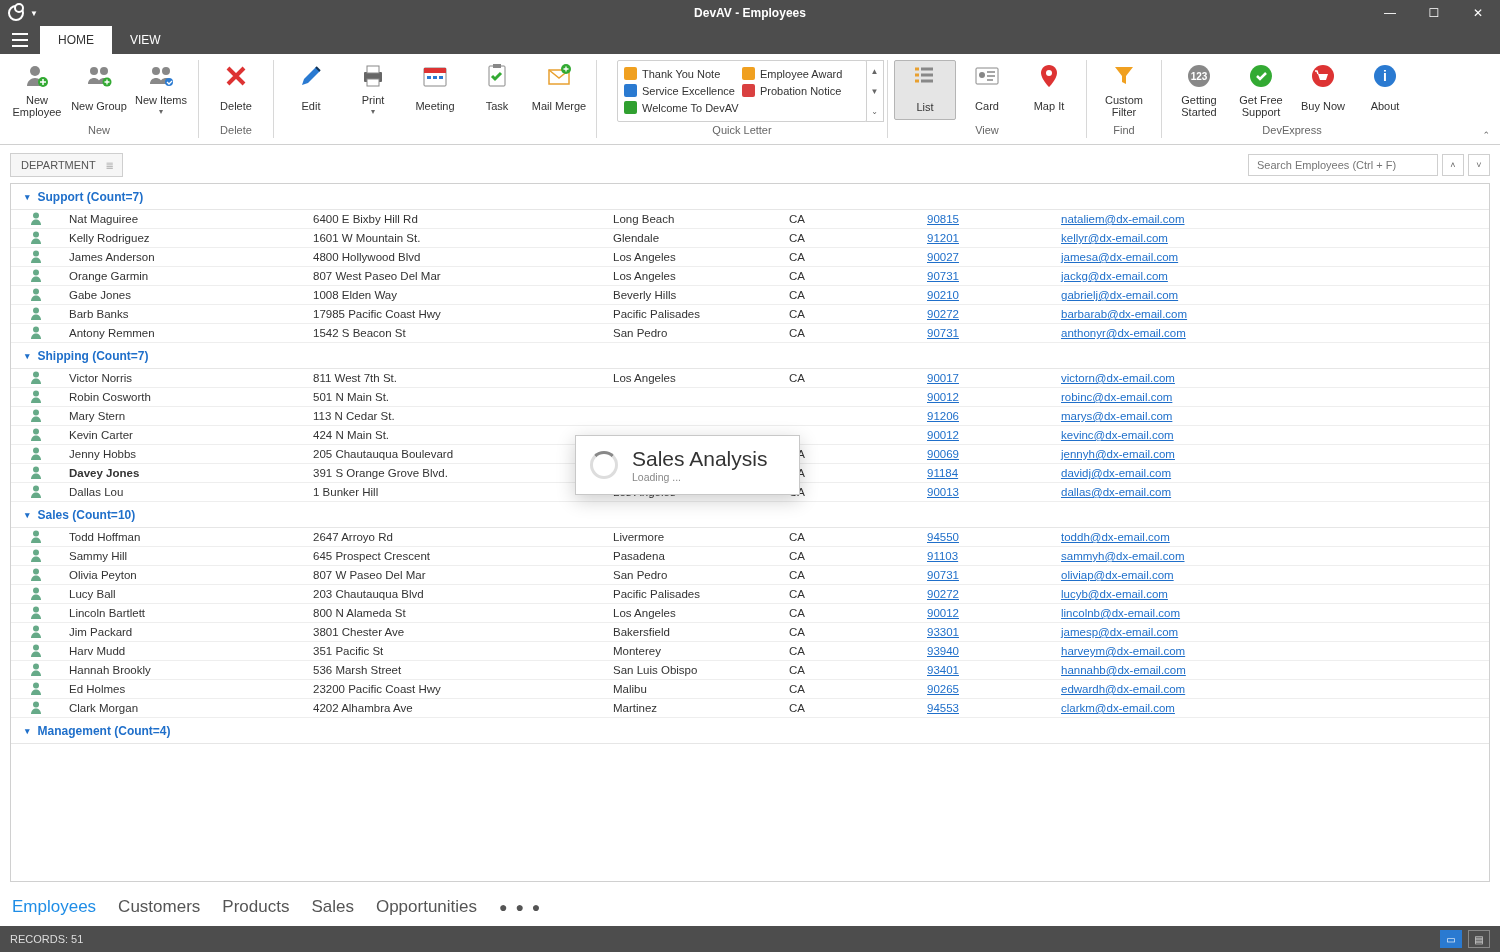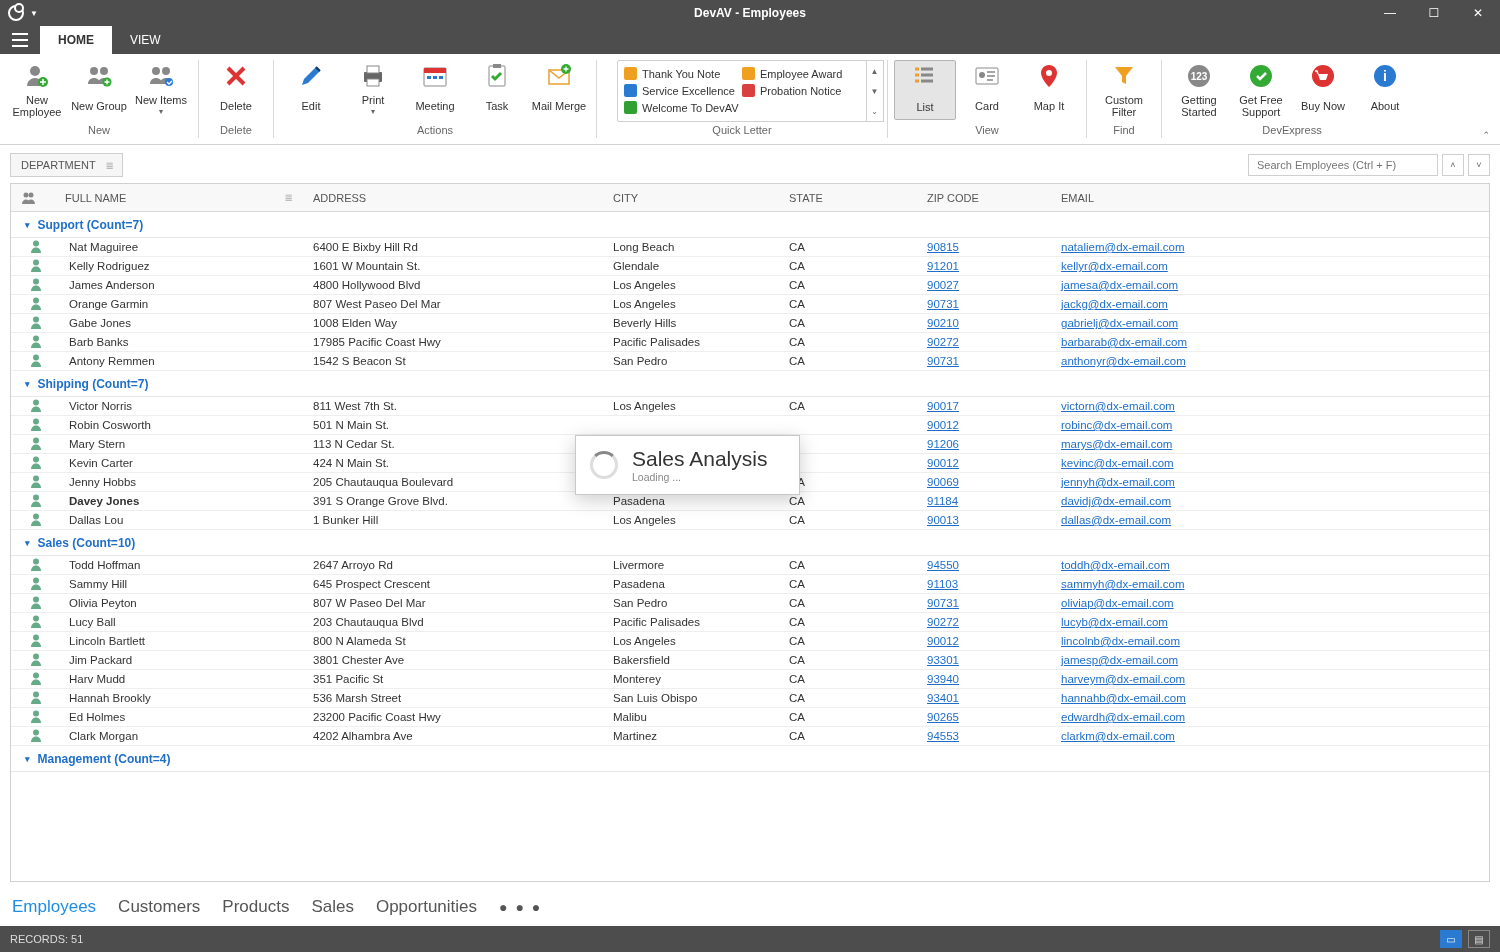--- a/index.html
+++ b/index.html
@@ -12,21 +12,21 @@
   .titlebar .orb::after { content: ""; position: absolute; width: 6px; height: 6px; border: 2px solid #fff; border-radius: 50%; top: -4px; left: 4px; background: #4d4d4d; }
   .titlebar .drop { font-size: 8px; }
   .titlebar .title { position: absolute; left: 0; right: 0; text-align: center; font-size: 12px; font-weight: 600; pointer-events: none; }
   .titlebar .winbtns { margin-left: auto; display: flex; }
   .titlebar .winbtns span { width: 44px; height: 26px; display: flex; align-items: center; justify-content: center; font-size: 12px; }
 
   
   .tabstrip { height: 28px; background: #4d4d4d; display: flex; align-items: stretch; }
   .tabstrip .menu-icon { width: 40px; display: flex; align-items: center; justify-content: center; color: #fff; }
   .tabstrip .tab { padding: 0 18px; display: flex; align-items: center; color: #fff; font-size: 12px; cursor: pointer; }
-  .tabstrip .tab.active { background: #fff; color: #333; font-weight: bold; }
+  .tabstrip .tab.active { background: #fff; color: #333; }
 
   
   .ribbon { background: #fff; border-bottom: 1px solid #d0d0d0; display: flex; position: relative; }
   .rgroup { display: flex; flex-direction: column; }
   .rgroup-body { display: flex; align-items: flex-start; padding: 6px 6px 2px; flex: 1; }
   .rgroup-label { height: 20px; font-size: 11px; color: #666; text-align: center; border-top: 0; }
   .rsep { width: 1px; background: #d8d8d8; margin: 6px 0 6px; }
   .rbtn { display: flex; flex-direction: column; align-items: center; justify-content: flex-start; width: 62px; padding-top: 2px; cursor: pointer; text-align: center; font-size: 11px; color: #333; gap: 4px; }
   .rbtn.sel { background: #e5e5e5; border: 1px solid #b5b5b5; border-radius: 2px; }
   .rbtn .ic { width: 32px; height: 28px; display: flex; align-items: center; justify-content: center; }
@@ -232,21 +232,20 @@
               <path d="M4 8l10 8 10-8" stroke="#e8a030" stroke-width="1.5" fill="none"></path>
               <circle cx="21" cy="7" r="5" fill="#3a3"></circle>
               <path d="M21 4.5v5M18.5 7h5" stroke="#fff" stroke-width="1.3"></path>
             </svg>
           </div>
           <div class="lbl">
             <span>Mail Merge</span>
           </div>
         </div>
       </div>
-    <div class="rgroup-label">Actions</div>
   </div>
   <div class="rsep"></div>
   <div class="rgroup" style="width:290px">
     <div class="rgroup-body" style="justify-content:center">
       <div class="qlpanel">
         <div id="ql-items" style="display:contents"><div class="qlitem">
               <span class="mini-ic" style="background:#f0a020;border-radius:2px"></span>
               <span>Thank You Note</span>
             </div><div class="qlitem">
               <span class="mini-ic" style="background:#f0a020;border-radius:2px"></span>
@@ -388,35 +387,20 @@
     <span>DEPARTMENT</span>
   </div>
   <div class="searchbox">
     <input type="text" placeholder="Search Employees (Ctrl + F)" style="">
     <div class="navbtn">˄</div>
     <div class="navbtn">˅</div>
   </div>
 </div>
 
 <div class="grid-wrap">
-  <div class="ghead" id="ghead">
-      <div class="gh" style="width: 44px;">
-        <svg width="14" height="14" viewBox="0 0 14 14">
-          <circle cx="5" cy="4" r="2.5" fill="#888"></circle>
-          <circle cx="10" cy="4" r="2.5" fill="#888"></circle>
-          <path d="M1 13c0-3 2-4.5 4-4.5s4 1.5 4 4.5M6 13c0-3 2-4.5 4-4.5s4 1.5 4 4.5" fill="#888"></path>
-        </svg>
-      </div>
-      <div class="gh sortable" style="width: 248px;">FULL NAME</div>
-      <div class="gh" style="width: 300px;">ADDRESS</div>
-      <div class="gh" style="width: 176px;">CITY</div>
-      <div class="gh" style="width: 138px;">STATE</div>
-      <div class="gh" style="width: 134px;">ZIP CODE</div>
-      <div class="gh" style="width: 300px;">EMAIL</div>
-    </div>
   <div class="gbody" id="gbody">
       <div class="ggroup">
         <span class="caret">▾</span>
         <span>Support (Count=7)</span>
       </div>
       <div class="grow">
         <div class="gcell" style="width: 44px; padding-left: 18px;"><svg width="14" height="14" viewBox="0 0 14 14">
             <circle cx="7" cy="4.5" r="3" fill="#6a8"></circle>
             <path d="M2 14c0-3.5 2.5-5.5 5-5.5s5 2 5 5.5" fill="#6a8"></path>
           </svg></div>

